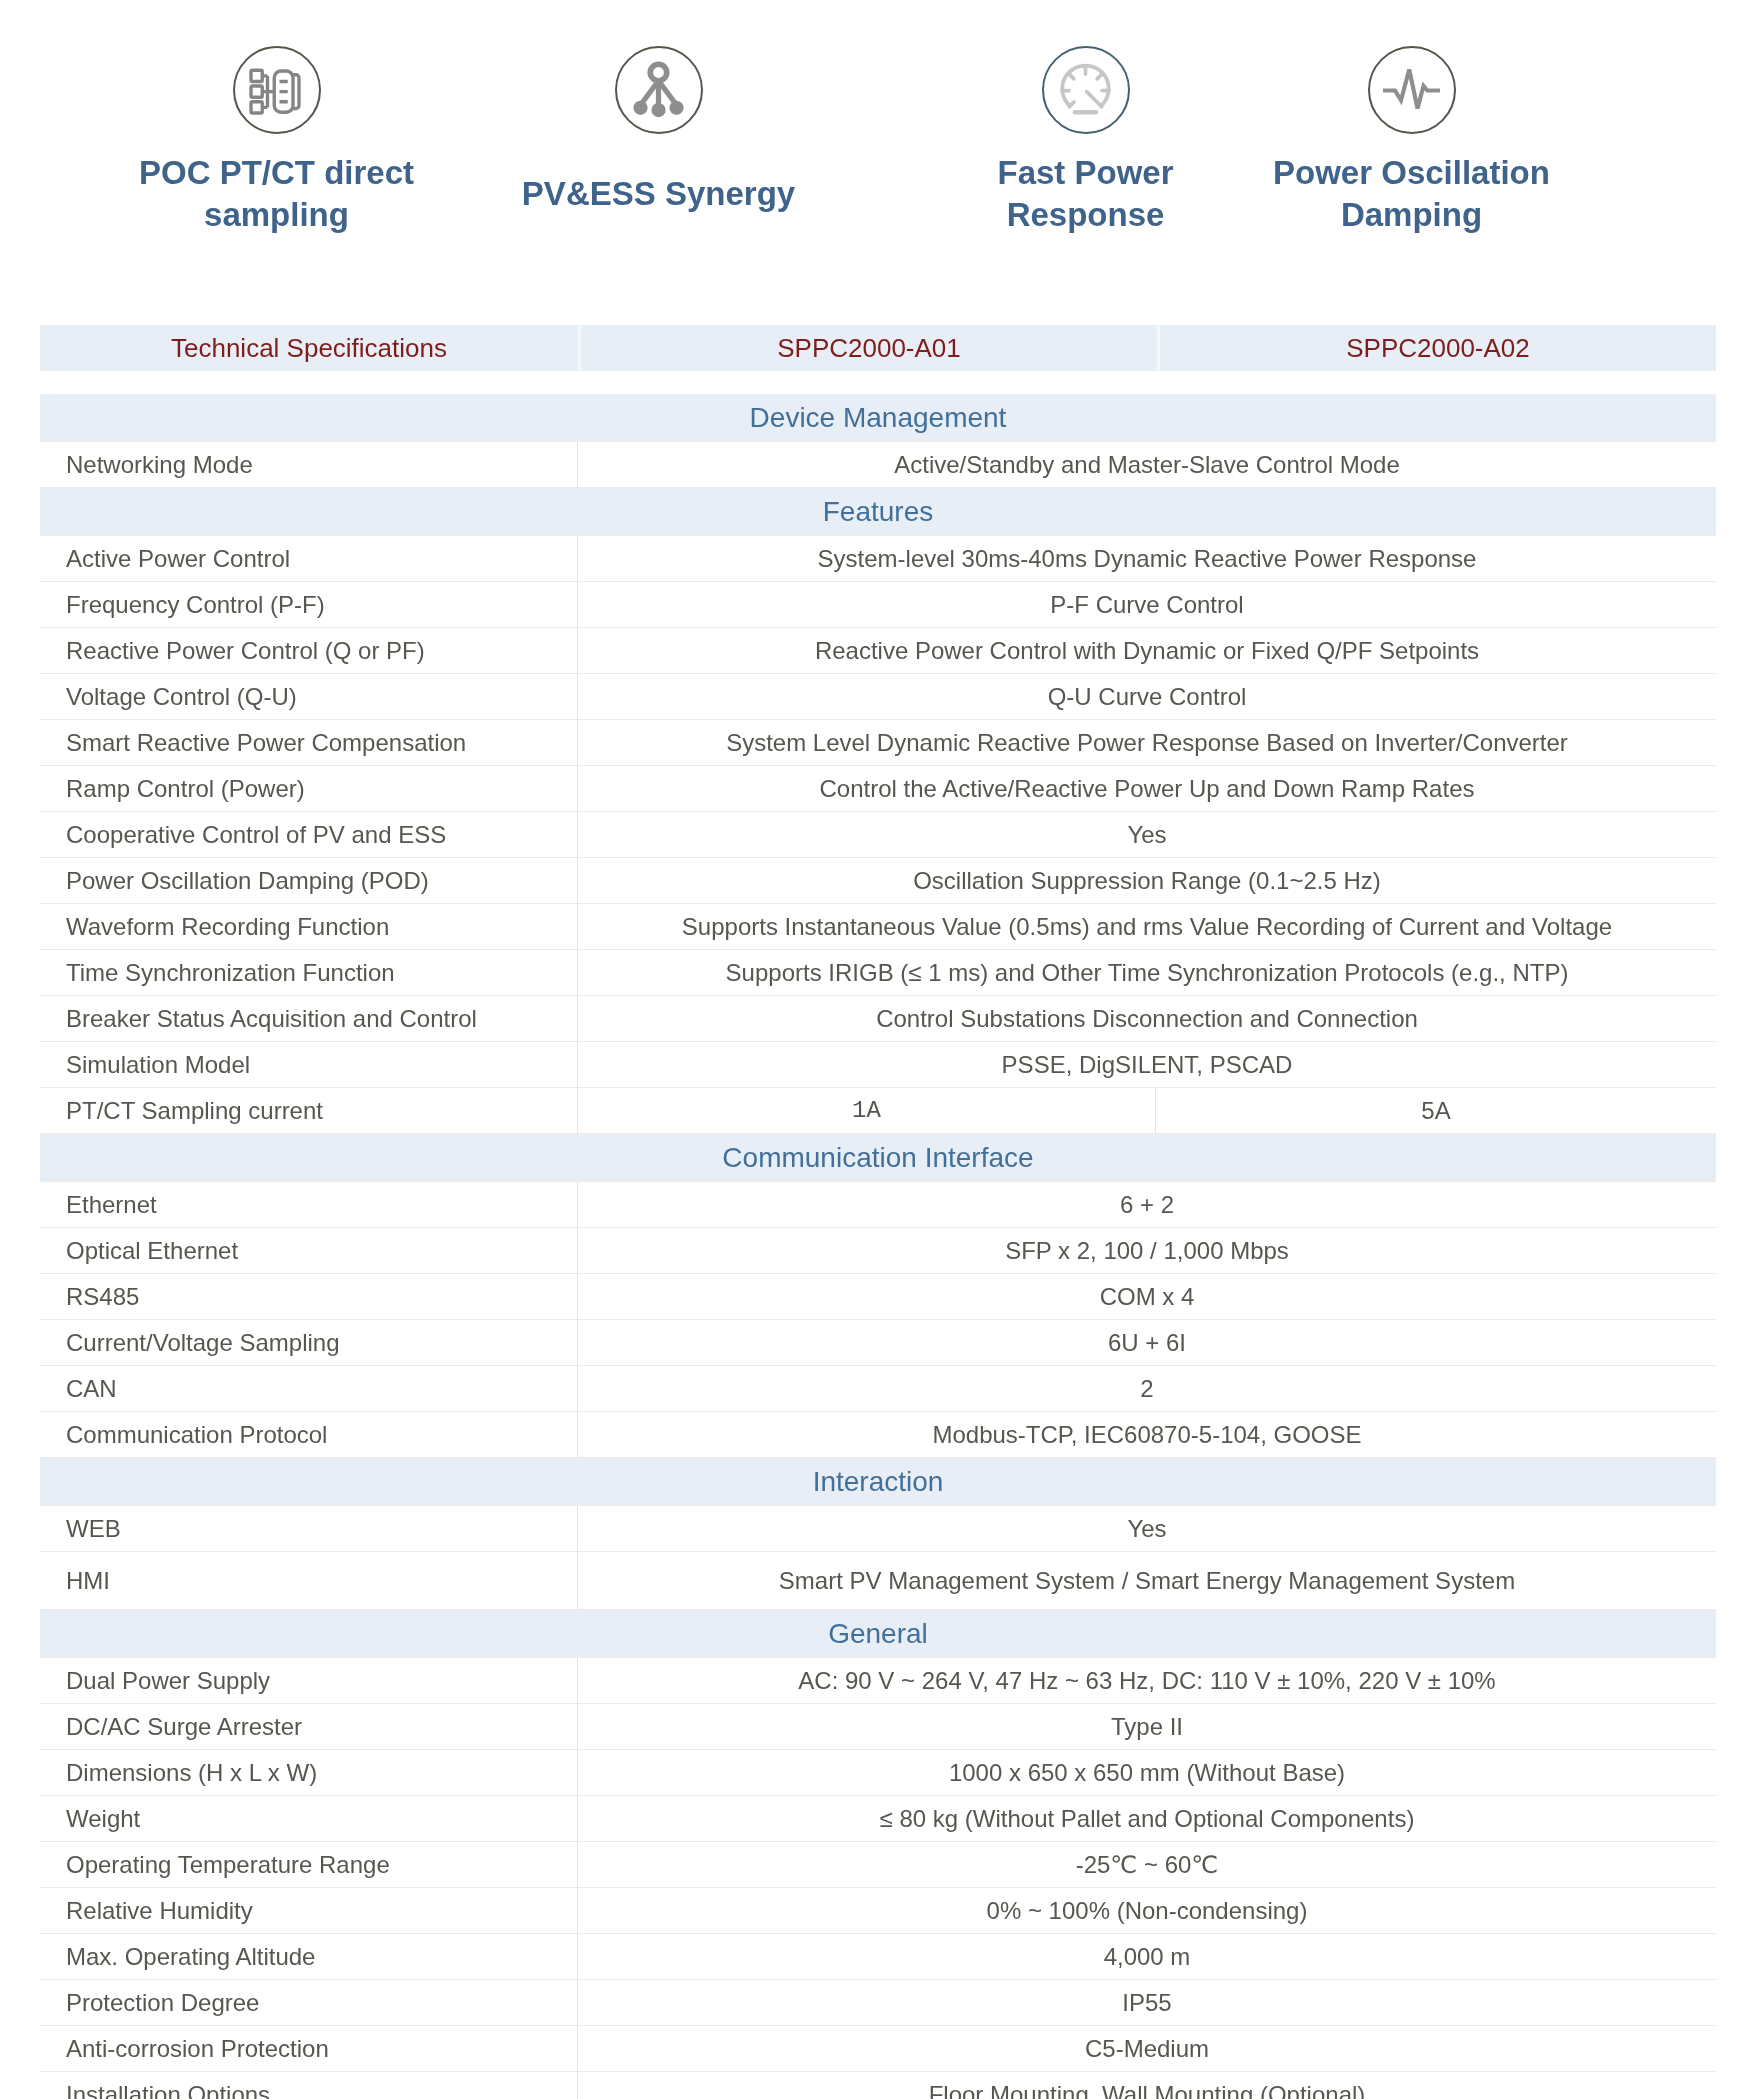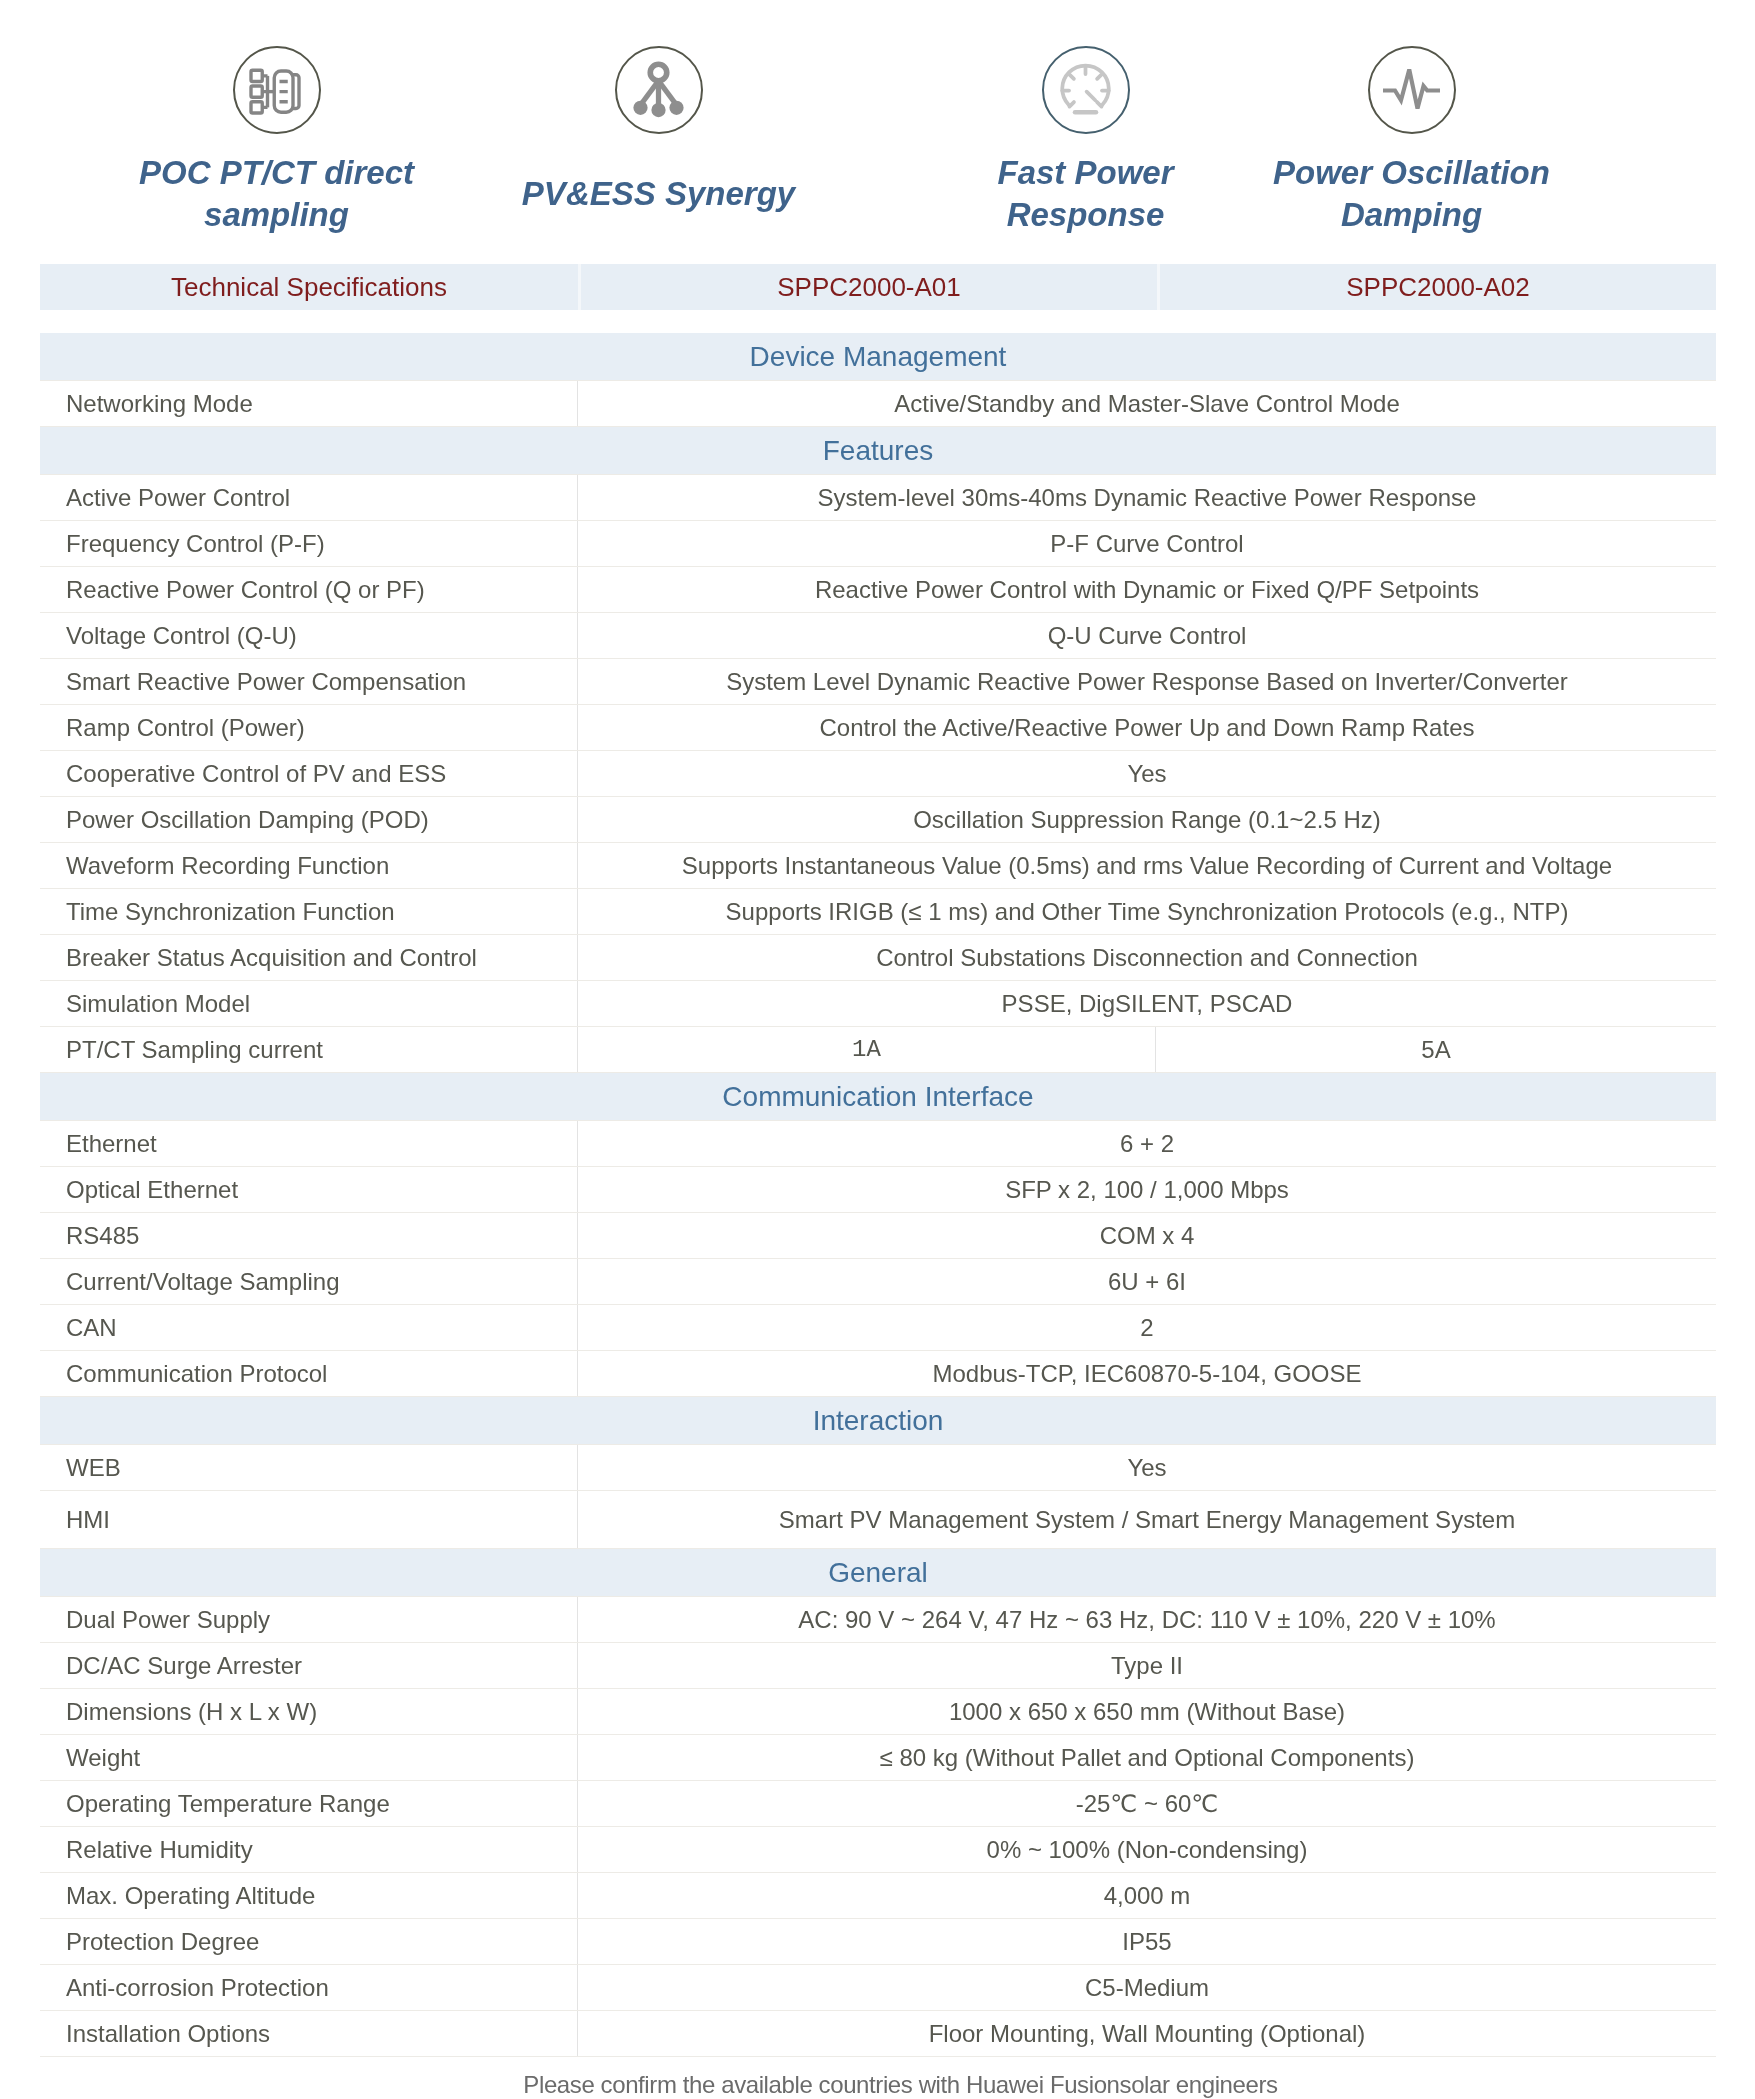--- a/index.html
+++ b/index.html
@@ -2,21 +2,21 @@
 <html style="font-size:14px"><head>
 <meta charset="utf-8">
 <style>
   html,body{margin:0;padding:0;background:#ffffff;}
   body{
     width:1756px;height:2100px;position:relative;
     font-family:"Liberation Sans","DejaVu Sans",sans-serif;
     -webkit-font-smoothing:antialiased;
   }
   
-  .banner{position:relative;height:264px;font-style:italic;}
+  .banner{position:relative;height:325px;}
   .banner-item{position:absolute;top:0;width:377px;text-align:center;}
   .bi-1{left:88px;} .bi-2{left:470px;} .bi-3{left:897px;} .bi-4{left:1223px;}
   .icon-circle{
     width:84px;height:84px;border:2.6px solid #54564a;border-radius:50%;
     margin:46px auto 10.5px auto;display:flex;align-items:center;justify-content:center;
     box-sizing:content-box;
   }
   .bi-3 .icon-circle{border-color:#45606e;}
   .icon-circle svg{width:75px;height:75px;display:block;}
   .banner-label{

